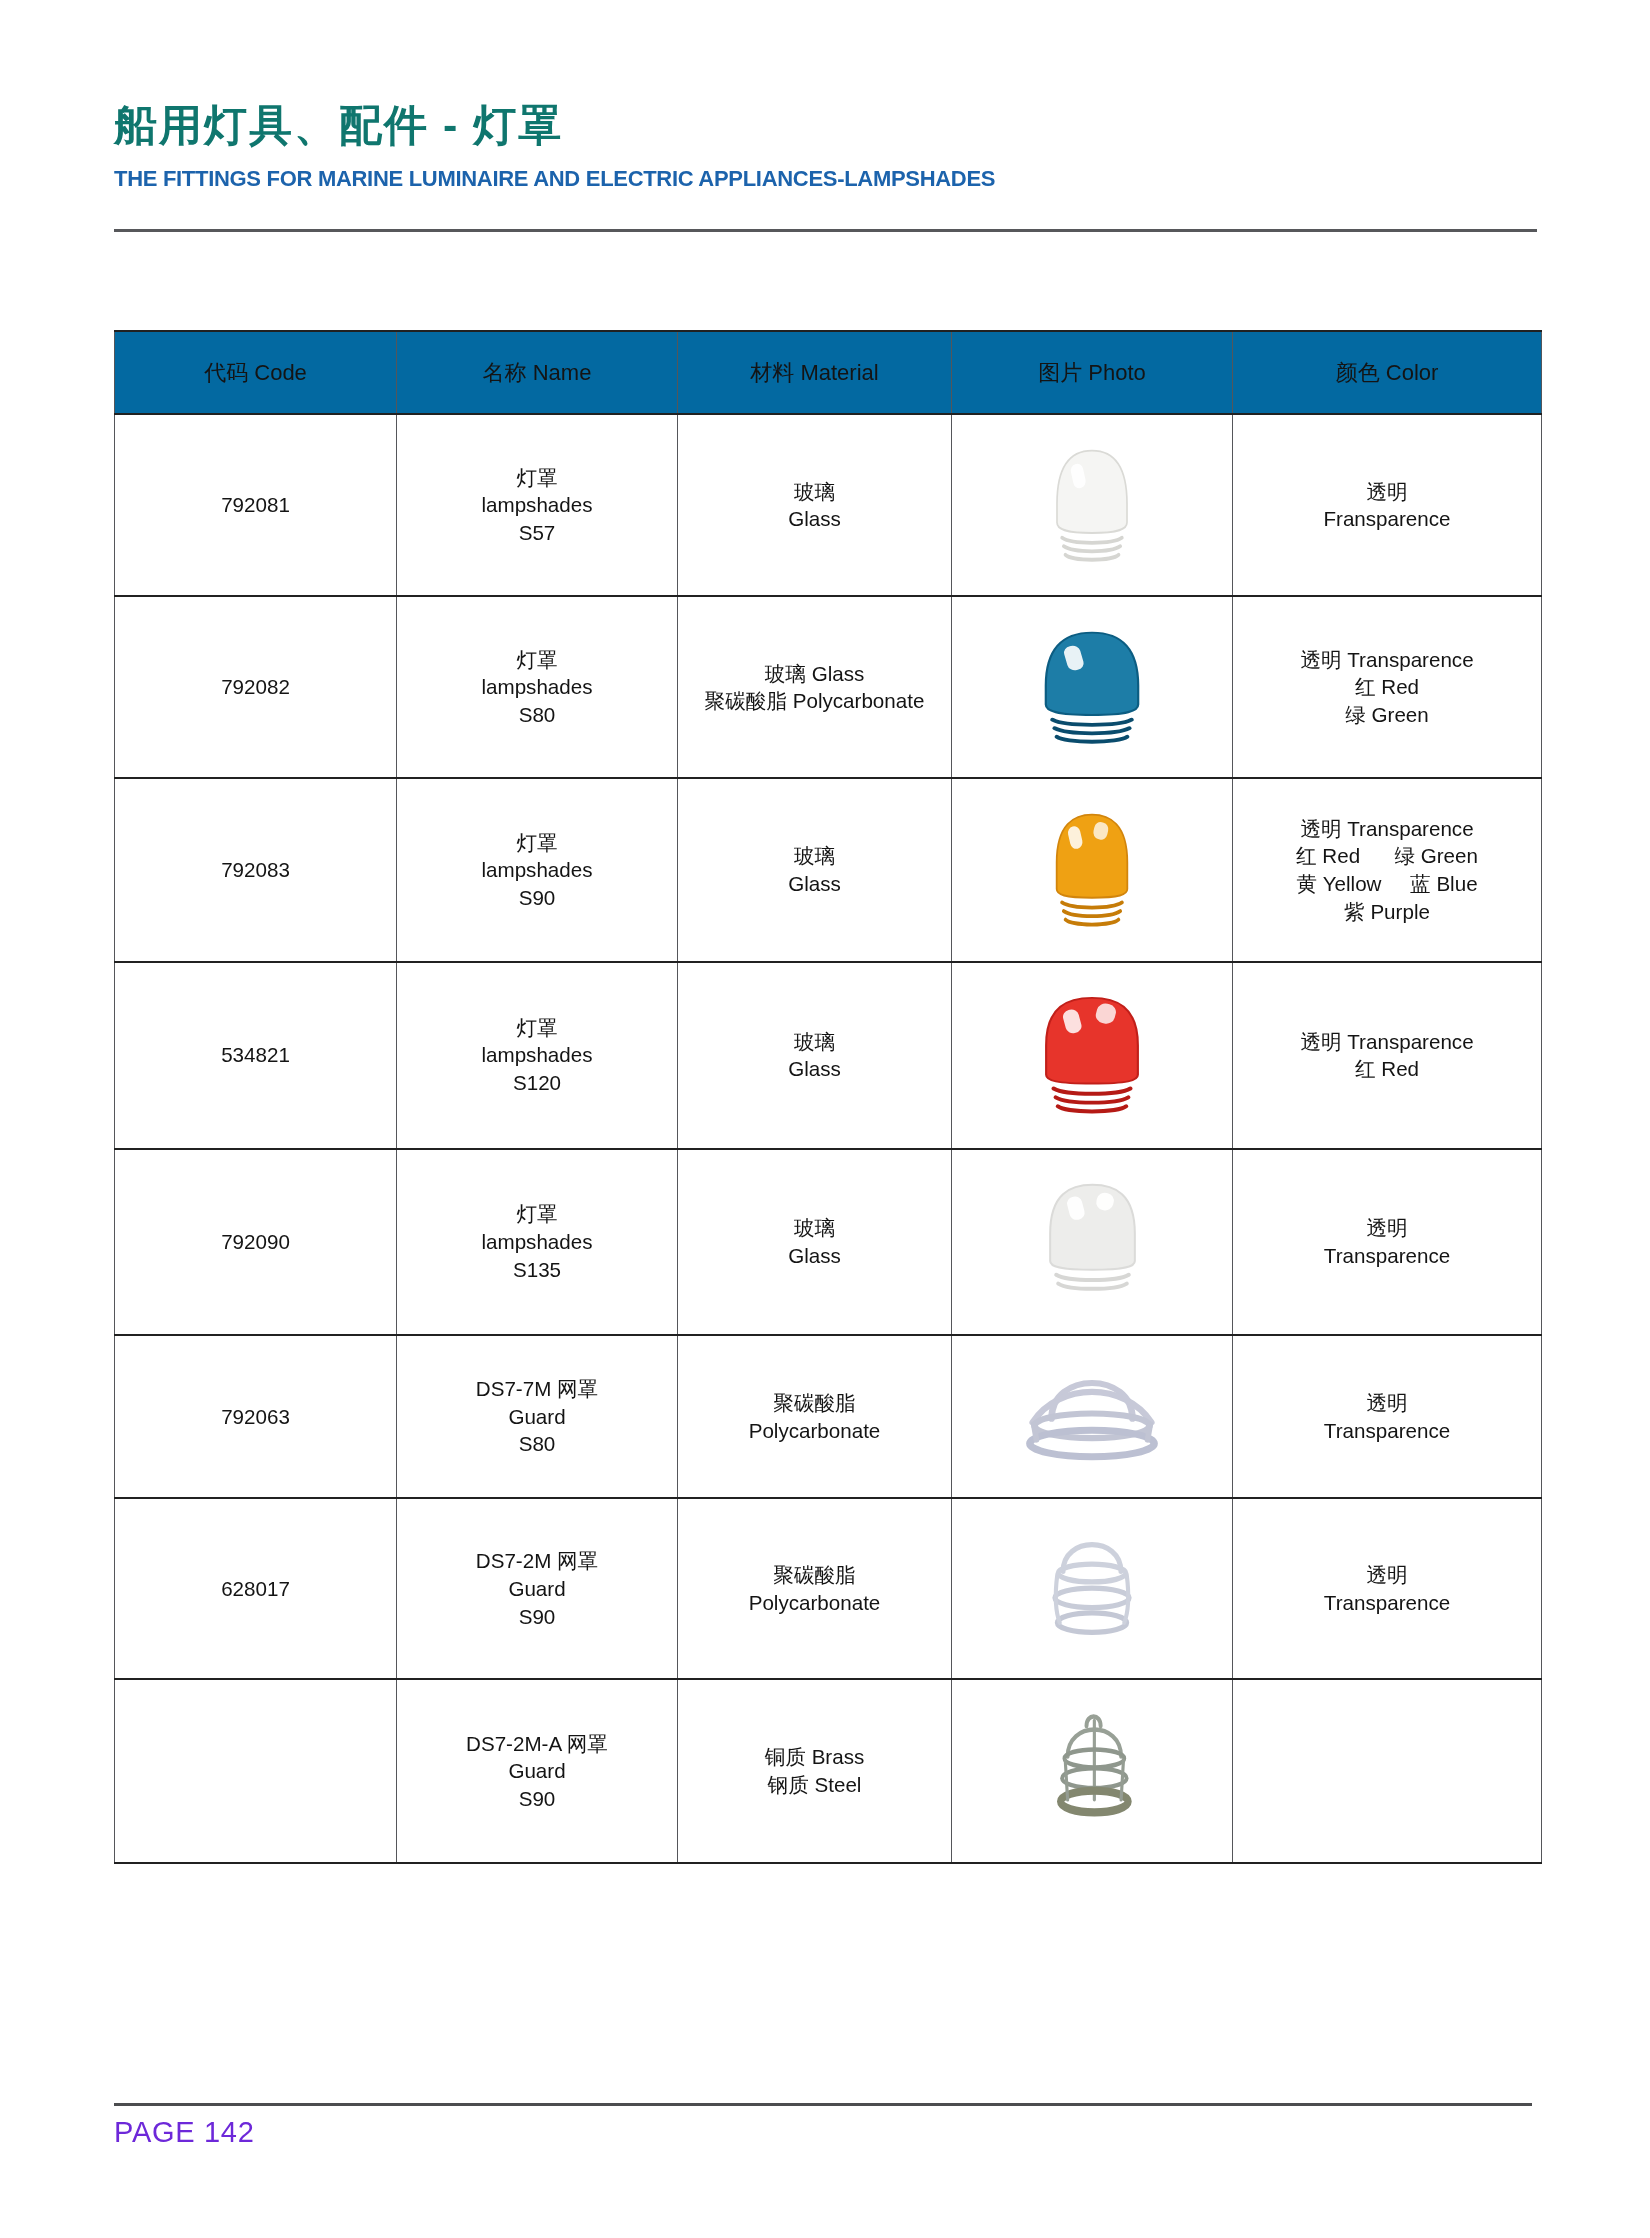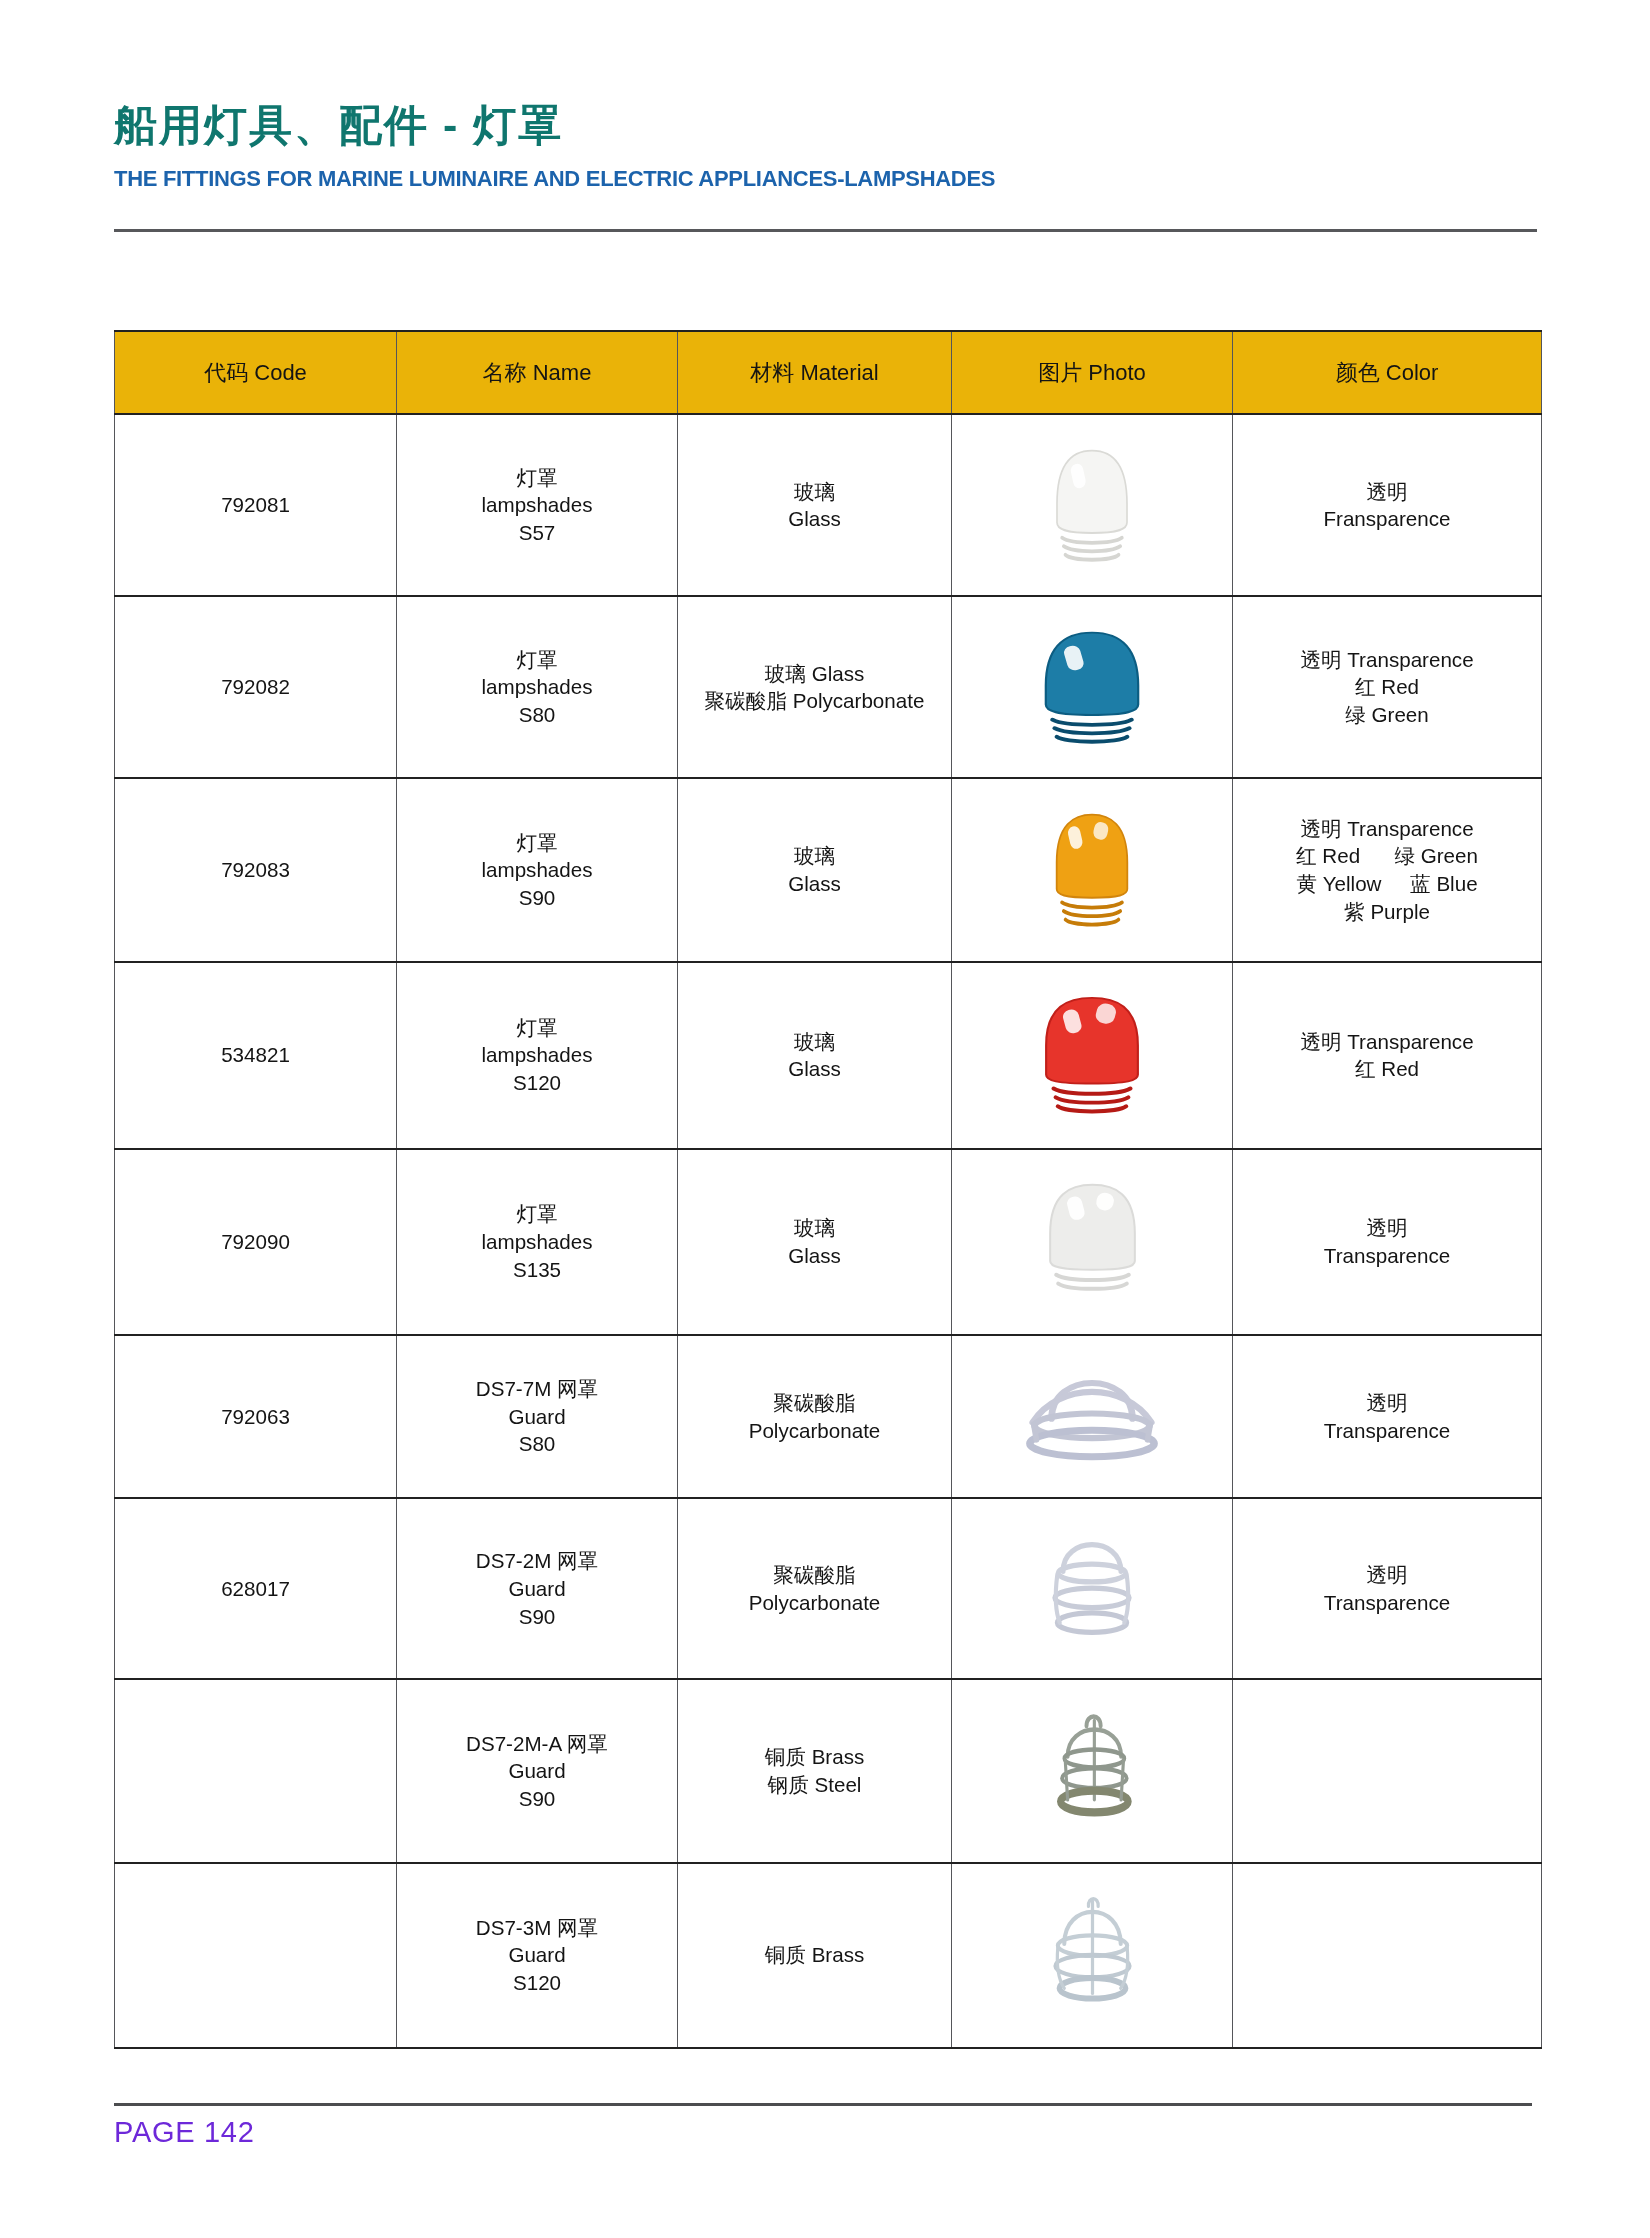--- a/index.html
+++ b/index.html
@@ -23,21 +23,21 @@
     border-collapse:collapse;table-layout:fixed;
     border-top:2.7px solid #212121;border-bottom:2.7px solid #212121;
   }
   table.catalog td, table.catalog th{
     border-left:1.3px solid #55565a;border-right:1.3px solid #55565a;
     border-top:2.7px solid #212121;border-bottom:2.7px solid #212121;
     text-align:center;vertical-align:middle;padding:0 9.3px;
     overflow:hidden;
   }
   thead th{
-    background:#eab308;height:81px;
+    background:#0369a1;height:81px;
     font-size:22px;font-weight:400;color:#141414;
   }
   tbody td{
     height:150px;font-size:20.6px;line-height:1.34;white-space:pre-line;color:#141414;
   }
   td.c-photo{padding:0;}
   td.c-photo svg{display:block;margin:0 auto;}
   svg .wire{fill:none;stroke-linecap:round;}
   .footer-rule{
     position:absolute;left:114px;top:2103px;width:1418px;height:3.3px;background:#4c4d4f;
@@ -232,39 +232,20 @@
           <path class="wire" d="M78 14 L78 102" stroke="#98a096" stroke-width="4"></path>
           <ellipse cx="78" cy="56" rx="38" ry="10" fill="none" stroke="#8f978d" stroke-width="5"></ellipse>
           <ellipse cx="78" cy="78" rx="41" ry="11" fill="none" stroke="#8f978d" stroke-width="5"></ellipse>
           <ellipse cx="78" cy="104" rx="43" ry="12" fill="none" stroke="#83876f" stroke-width="9"></ellipse>
           <path class="wire" d="M41 58 L44 102 M115 58 L112 102" stroke="#949c92" stroke-width="4"></path>
         </svg>
       </td>
       <td></td>
     </tr>
 
-    <tr>
-      <td></td>
-      <td>DS7-3M 网罩
-Guard
-S120</td>
-      <td>铜质 Brass</td>
-      <td class="c-photo" aria-label="brass-wire-guard-photo">
-        <svg width="121" height="128" viewBox="0 0 150 150" preserveAspectRatio="none">
-          <path class="wire" d="M40 62 C40 12 110 12 110 62" stroke="#c4ced5" stroke-width="5"></path>
-          <path class="wire" d="M70 18 C69 6 83 6 82 18" stroke="#c4ced5" stroke-width="4"></path>
-          <path class="wire" d="M75 12 L75 120" stroke="#c4ced5" stroke-width="4"></path>
-          <ellipse cx="75" cy="64" rx="43" ry="12" fill="none" stroke="#c4ced5" stroke-width="5"></ellipse>
-          <ellipse cx="75" cy="88" rx="46" ry="13" fill="none" stroke="#bfc9d1" stroke-width="5"></ellipse>
-          <ellipse cx="75" cy="114" rx="41" ry="12" fill="none" stroke="#b9c4cd" stroke-width="7"></ellipse>
-          <path class="wire" d="M32 66 C30 88 33 104 40 114 M118 66 C120 88 117 104 110 114" stroke="#c4ced5" stroke-width="4"></path>
-        </svg>
-      </td>
-      <td></td>
-    </tr>
 
 
   </tbody>
 </table>
 
 <div class="footer-rule"></div>
 <div class="footer-text">PAGE 142</div>
 
 
 </body></html>

